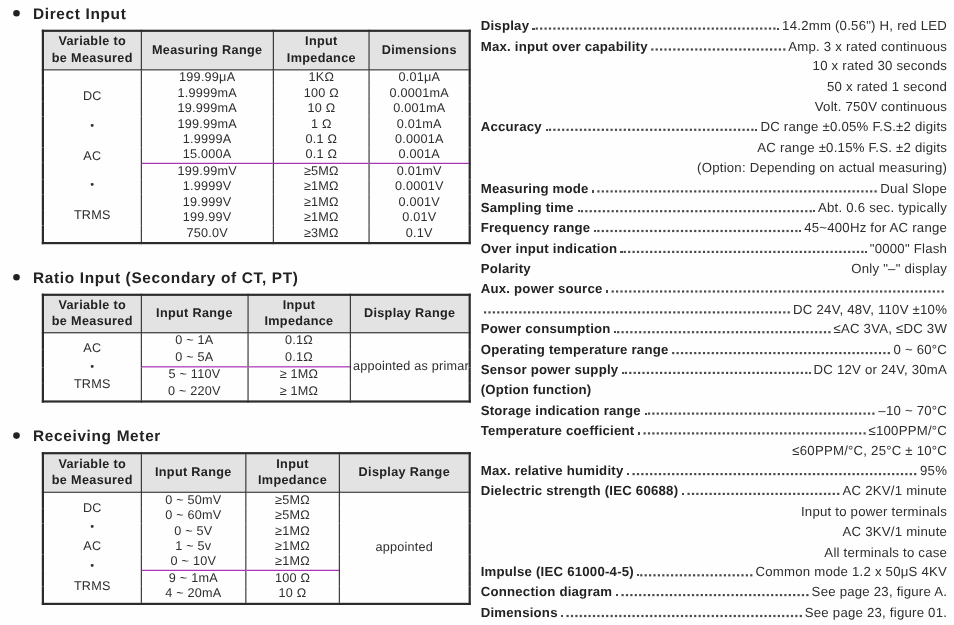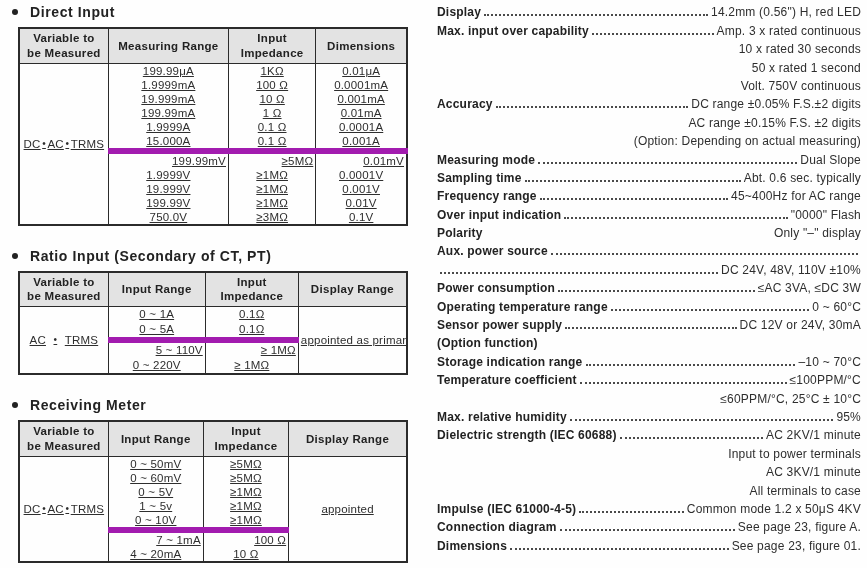--- a/index.html
+++ b/index.html
@@ -19,51 +19,51 @@
   .section + .section { margin-top: 22px; }
   .sec-title {
     display: flex; align-items: center; gap: 12px;
     font-size: 14px; font-weight: bold; letter-spacing: 0.6px;
     margin: 0 0 7px 2px; color: #222;
   }
   .bullet { width: 6px; height: 6px; border-radius: 50%; background: #222; flex: 0 0 auto; }
 
   table.spec-table {
     border-collapse: collapse; table-layout: fixed;
-    width: 390px; margin-left: 8px;
+    width: 390px; margin-left: 28px;
     border: 2px solid #2b2b2b;
   }
   table.spec-table th {
     background: #e3e3e3;
     border: 1px solid #2b2b2b;
     font-size: 11.5px; font-weight: bold; letter-spacing: 0.3px;
     height: 35px; padding: 2px 1px; text-align: center;
     white-space: pre-line; line-height: 1.25; color: #222;
   }
   table.spec-table td {
     border-left: 1px solid #2b2b2b;
     font-size: 11.5px; letter-spacing: 0.2px;
     height: 14px; line-height: 14px; padding: 0 2px;
-    text-align: center; white-space: nowrap; overflow: hidden; text-decoration: underline;
+    text-align: center; white-space: nowrap; overflow: hidden;
   }
   table.t2 td { height: 15px; line-height: 15px; }
-  tr.gstart td { border-top: 6px solid #a21caf; text-align: right; }
+  tr.gstart td { border-top: 1px solid #a21caf; }
   td.varcell { vertical-align: middle; padding: 0; }
-  .varstack { display: flex; flex-direction: row; justify-content: space-evenly; align-items: center; }
+  .varstack { display: flex; flex-direction: column; justify-content: space-evenly; align-items: center; }
   .vs-direct { height: 156px; }
   .vs-ratio  { height: 60px; }
   .vs-recv   { height: 100px; }
   .vbullet { font-size: 10px; line-height: 6px; }
   td.impR { text-align: right; padding-right: 30px; }
   td.rangeL { text-align: left; padding-left: 18px; }
   td.dispcell { vertical-align: middle; text-align: left; padding-left: 9px; white-space: pre-line; line-height: 14px; font-size: 11.5px; }
   td.dispcenter { vertical-align: middle; text-align: center; }
 
   
-  .right-col { position: absolute; left: 437px; top: 3px; width: 424px; }
+  .right-col { position: absolute; left: 437px; top: 14px; width: 424px; }
   .spec-line {
     display: flex; align-items: flex-end;
     height: 18.4px; padding-bottom: 2px;
     font-size: 12px; white-space: nowrap;
   }
   .spec-label { font-weight: bold; letter-spacing: 0.2px; color: #222; flex: 0 0 auto; }
   .spec-dots {
     flex: 1 1 auto; min-width: 8px;
     border-bottom: 2px dotted #4a4a4a;
     margin: 0 3px 3px 3px; align-self: flex-end;
@@ -269,21 +269,21 @@
           </tr>
           <tr>
             <td class="rangeL">1 ~ 5v</td>
             <td class="impR">≥1MΩ</td>
           </tr>
           <tr>
             <td class="rangeL">0 ~ 10V</td>
             <td class="impR">≥1MΩ</td>
           </tr>
           <tr class="gstart">
-            <td class="rangeL">7 ~ 1mA</td>
+            <td class="rangeL">9 ~ 1mA</td>
             <td class="impR">100 Ω</td>
           </tr>
           <tr>
             <td class="rangeL">4 ~ 20mA</td>
             <td class="impR">10 Ω</td>
           </tr>
         </tbody>
       </table>
     </div>
 

